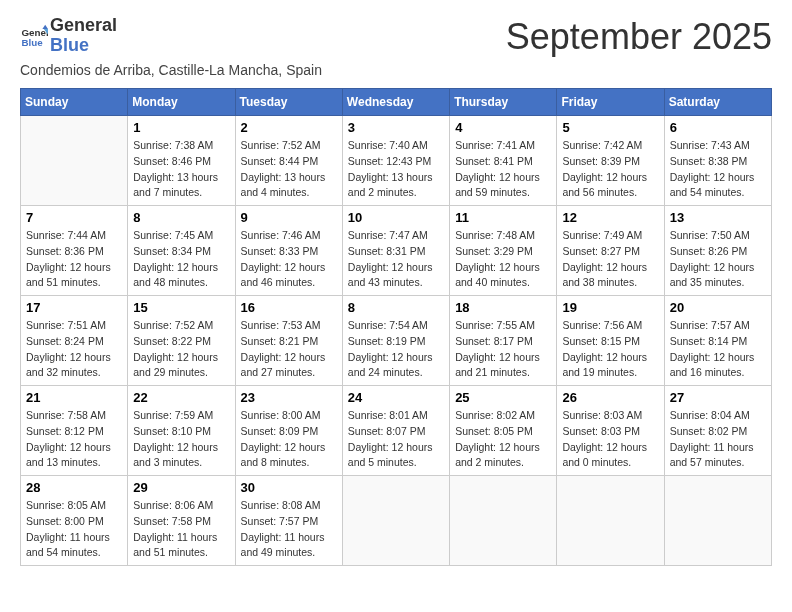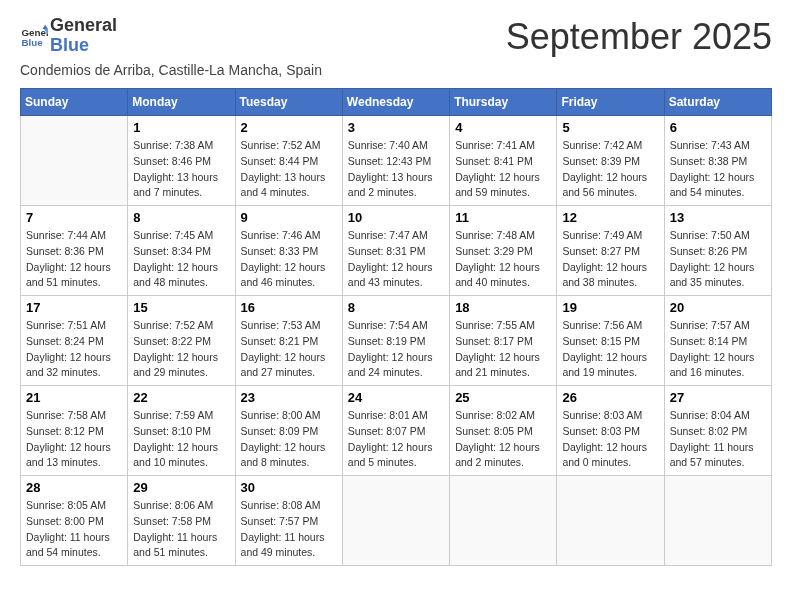--- a/index.html
+++ b/index.html
@@ -297,21 +297,21 @@
           <div>Sunrise: 7:58 AM</div>
           <div>Sunset: 8:12 PM</div>
           <div>Daylight: 12 hours and 13 minutes.</div>
         </div>
         </td>
         <td>
           <span class="day-number">22</span>
         <div class="day-info">
           <div>Sunrise: 7:59 AM</div>
           <div>Sunset: 8:10 PM</div>
-          <div>Daylight: 12 hours and 10 minutes.</div>
+          <div>Daylight: 12 hours and 3 minutes.</div>
         </div>
         </td>
         <td>
           <span class="day-number">23</span>
         <div class="day-info">
           <div>Sunrise: 8:00 AM</div>
           <div>Sunset: 8:09 PM</div>
           <div>Daylight: 12 hours and 8 minutes.</div>
         </div>
         </td>

